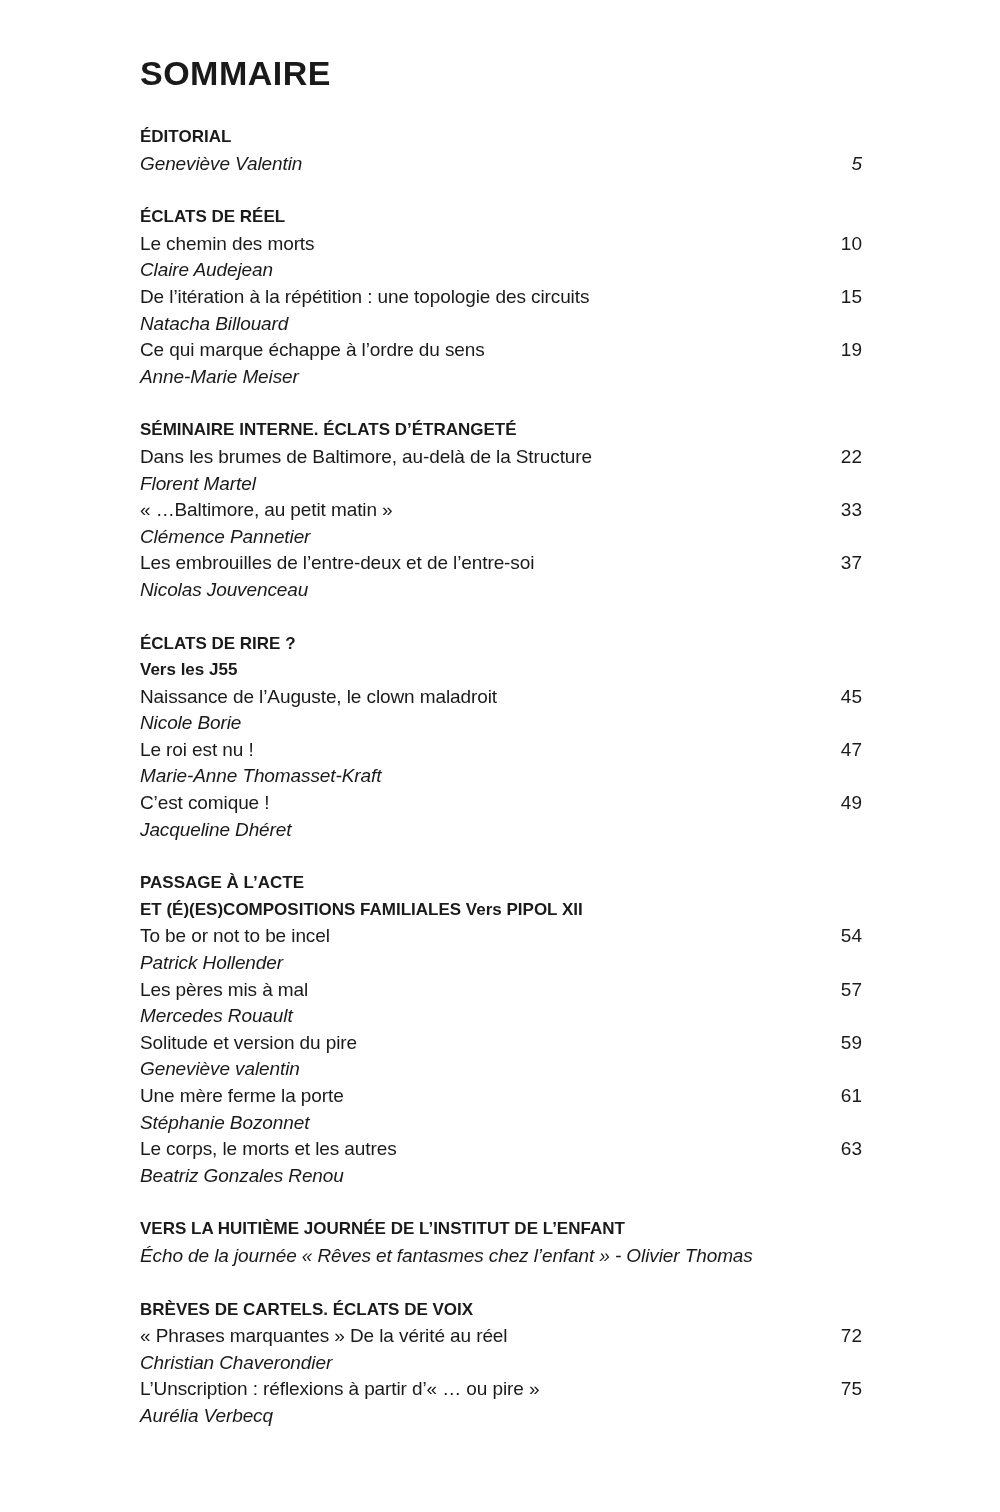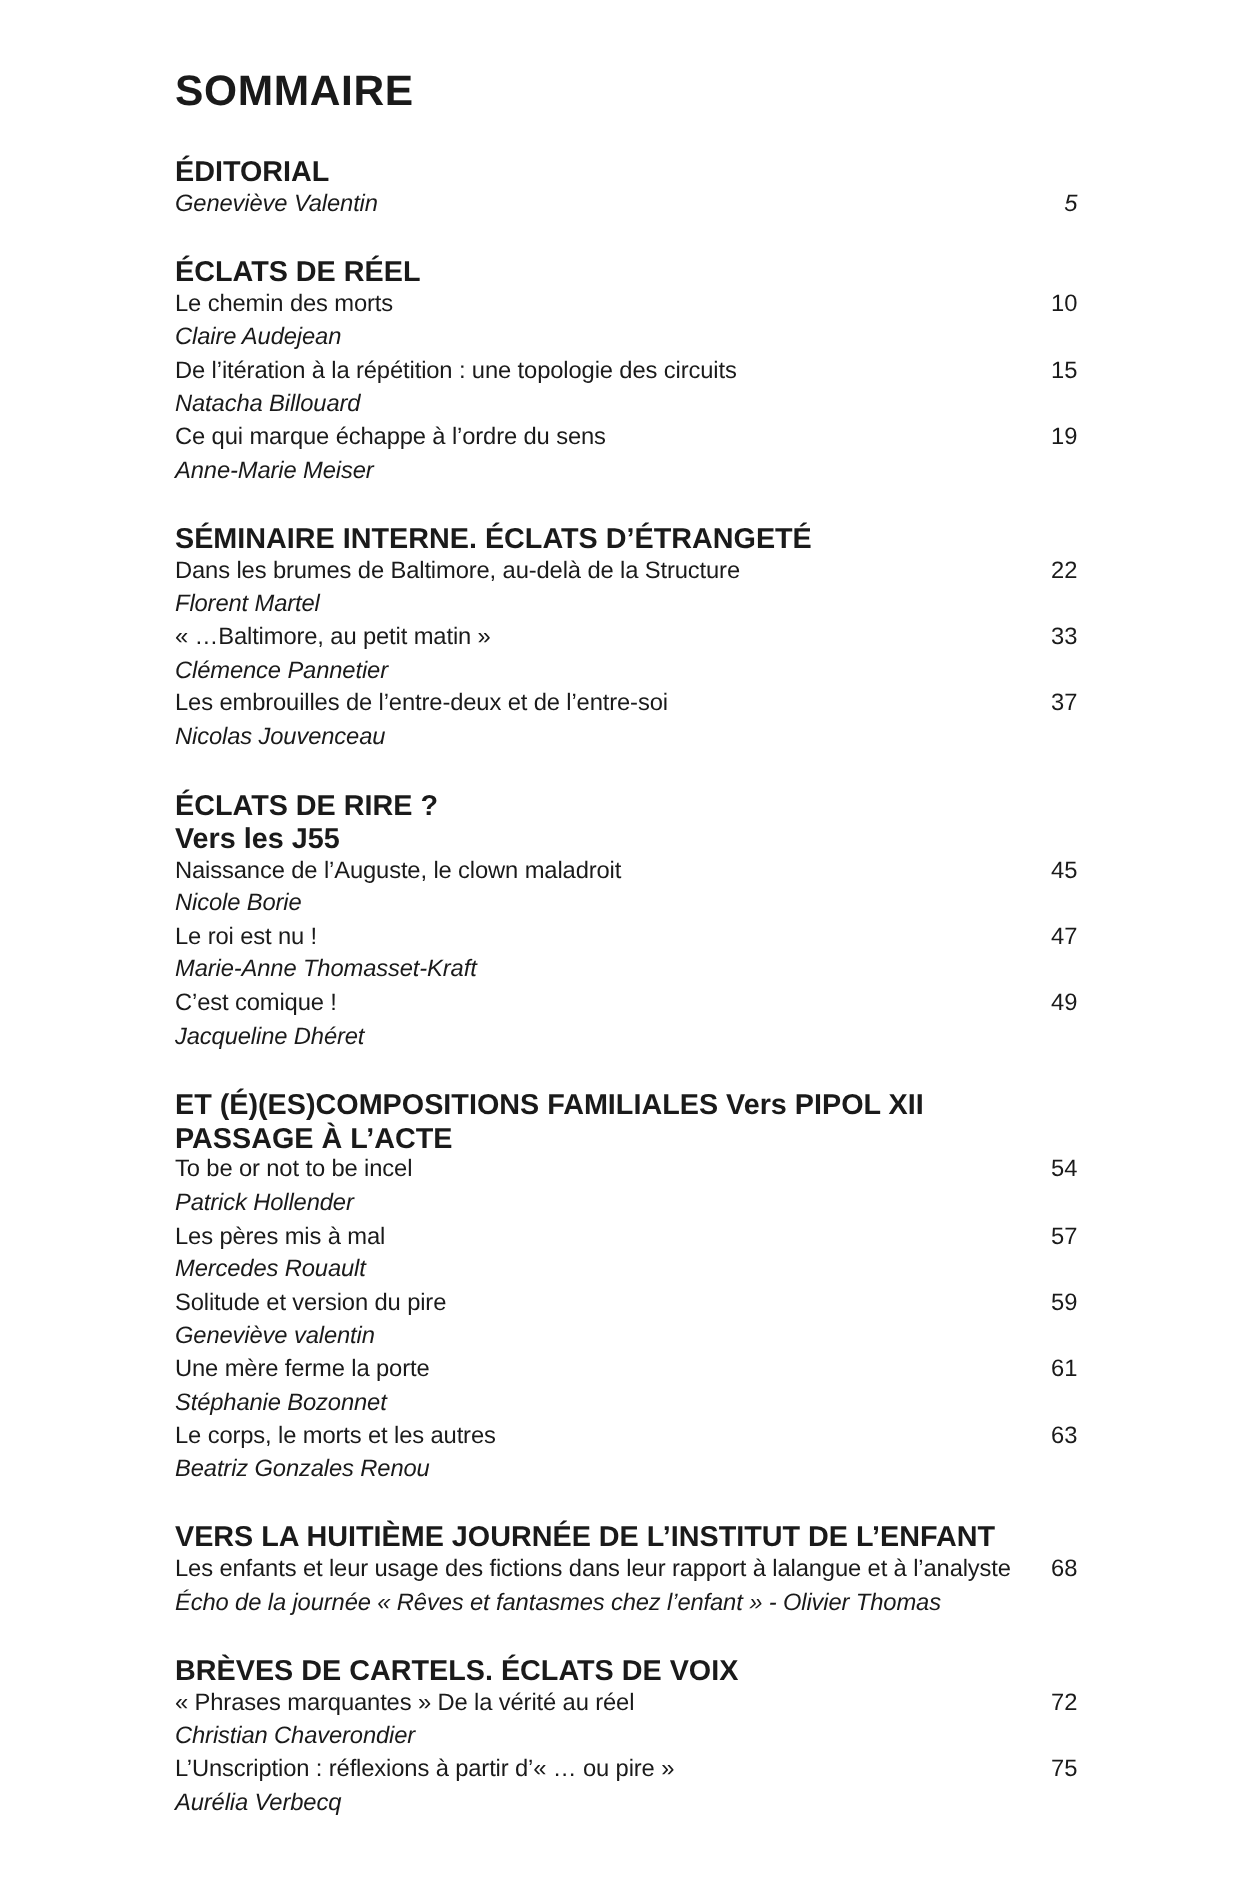--- a/index.html
+++ b/index.html
@@ -27,21 +27,21 @@
     letter-spacing: 0.5px;
     margin: 0;
   }
   .toc-section {
     margin-top: 27px;
   }
   .toc-section.first {
     margin-top: 34px;
   }
   .heading-line {
-    font-size: 23px;
+    font-size: 17px;
     line-height: 26.6px;
     font-weight: 700;
   }
   .row {
     display: flex;
     justify-content: space-between;
     align-items: flex-end;
     gap: 8px;
     font-size: 19px;
     line-height: 26.6px;
@@ -140,22 +140,22 @@
         </div>
         <div class="row title">
           <span class="text">C’est comique !</span>
           <span class="page-num">49</span>
         </div>
         <div class="row author">
           <span class="text">Jacqueline Dhéret</span>
         </div>
       </div>
       <div class="toc-section">
+        <div class="heading-line">PASSAGE À L’ACTE</div>
         <div class="heading-line">ET (É)(ES)COMPOSITIONS FAMILIALES Vers PIPOL XII</div>
-        <div class="heading-line">PASSAGE À L’ACTE</div>
         <div class="row title">
           <span class="text">To be or not to be incel</span>
           <span class="page-num">54</span>
         </div>
         <div class="row author">
           <span class="text">Patrick Hollender</span>
         </div>
         <div class="row title">
           <span class="text">Les pères mis à mal</span>
           <span class="page-num">57</span>
@@ -180,24 +180,20 @@
         <div class="row title">
           <span class="text">Le corps, le morts et les autres</span>
           <span class="page-num">63</span>
         </div>
         <div class="row author">
           <span class="text">Beatriz Gonzales Renou</span>
         </div>
       </div>
       <div class="toc-section">
         <div class="heading-line">VERS LA HUITIÈME JOURNÉE DE L’INSTITUT DE L’ENFANT</div>
-        <div class="row title">
-          <span class="text">Les enfants et leur usage des fictions dans leur rapport à lalangue et à l’analyste</span>
-          <span class="page-num">68</span>
-        </div>
         <div class="row author">
           <span class="text">Écho de la journée « Rêves et fantasmes chez l’enfant » - Olivier Thomas</span>
         </div>
       </div>
       <div class="toc-section">
         <div class="heading-line">BRÈVES DE CARTELS. ÉCLATS DE VOIX</div>
         <div class="row title">
           <span class="text">« Phrases marquantes » De la vérité au réel</span>
           <span class="page-num">72</span>
         </div>

